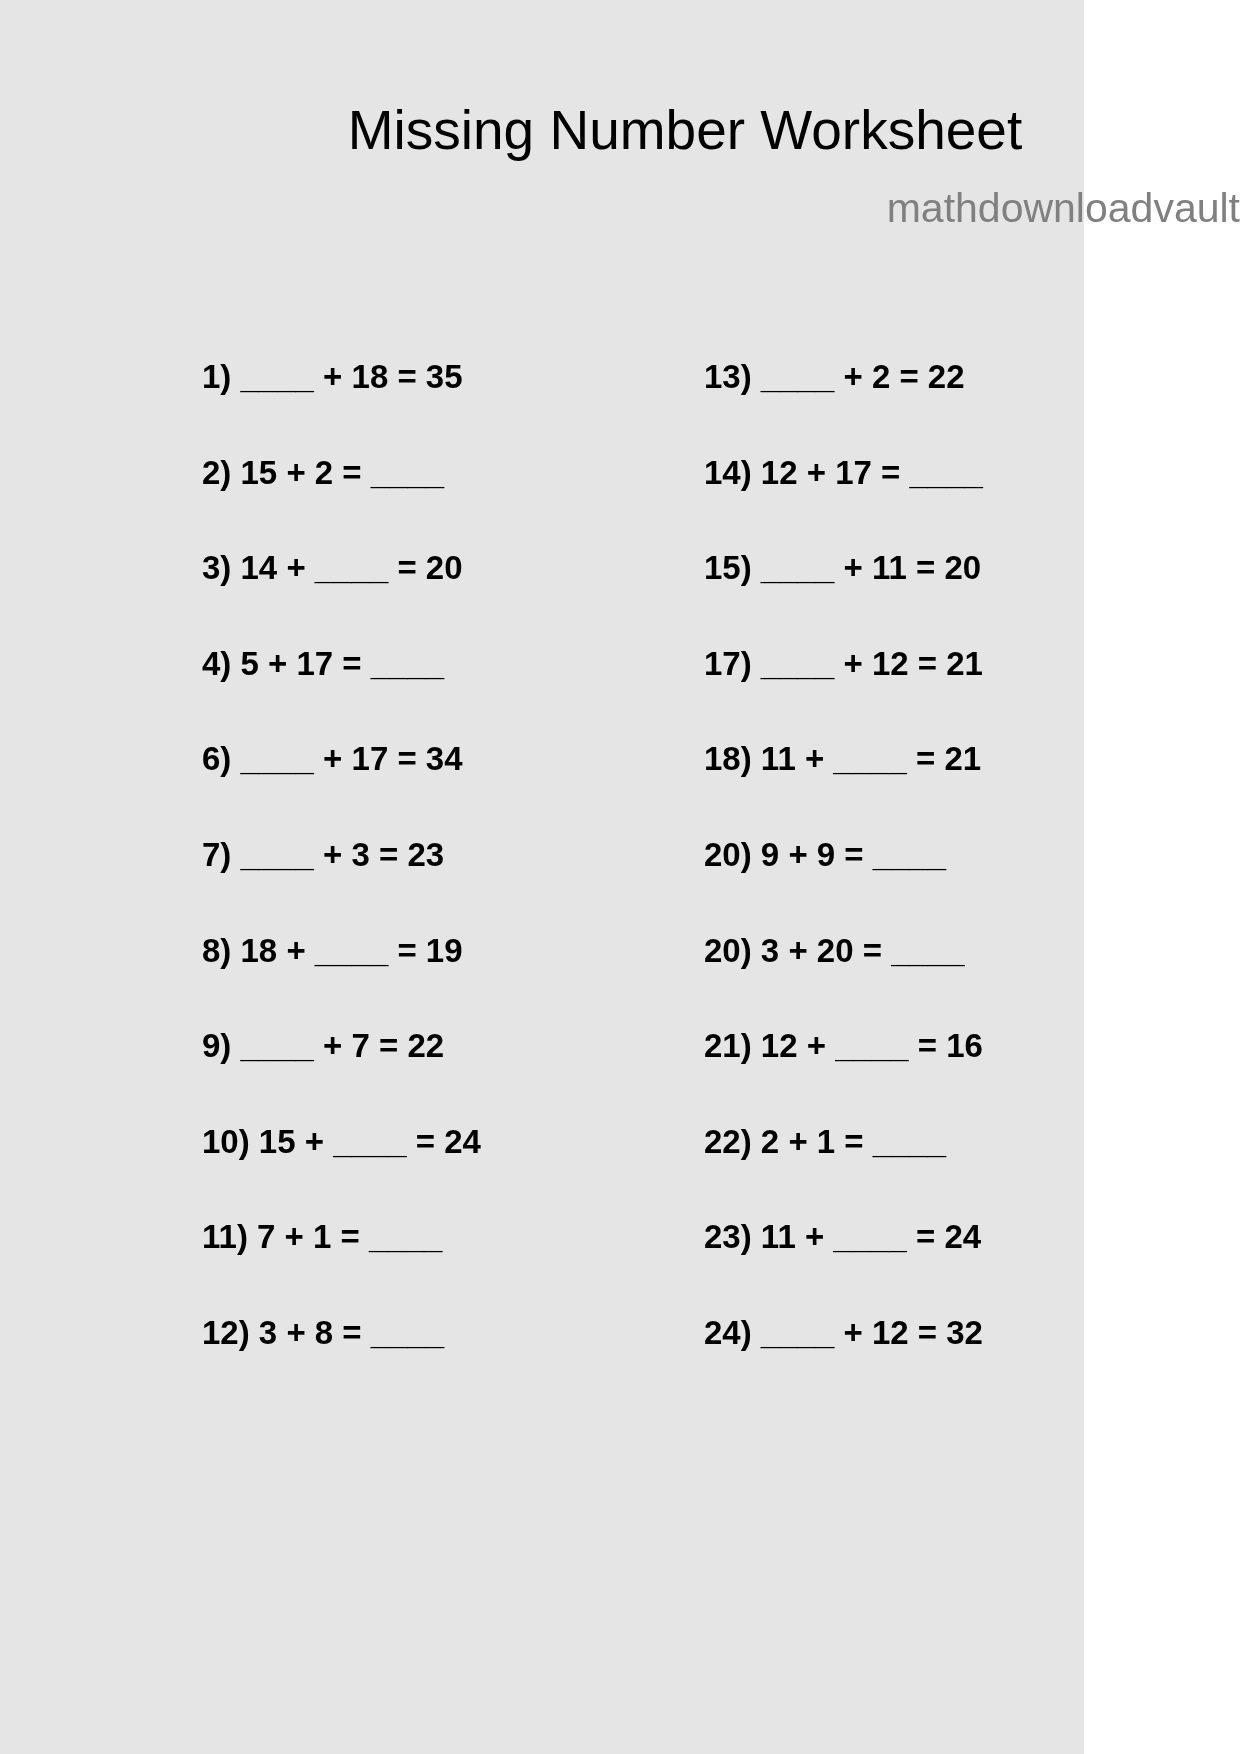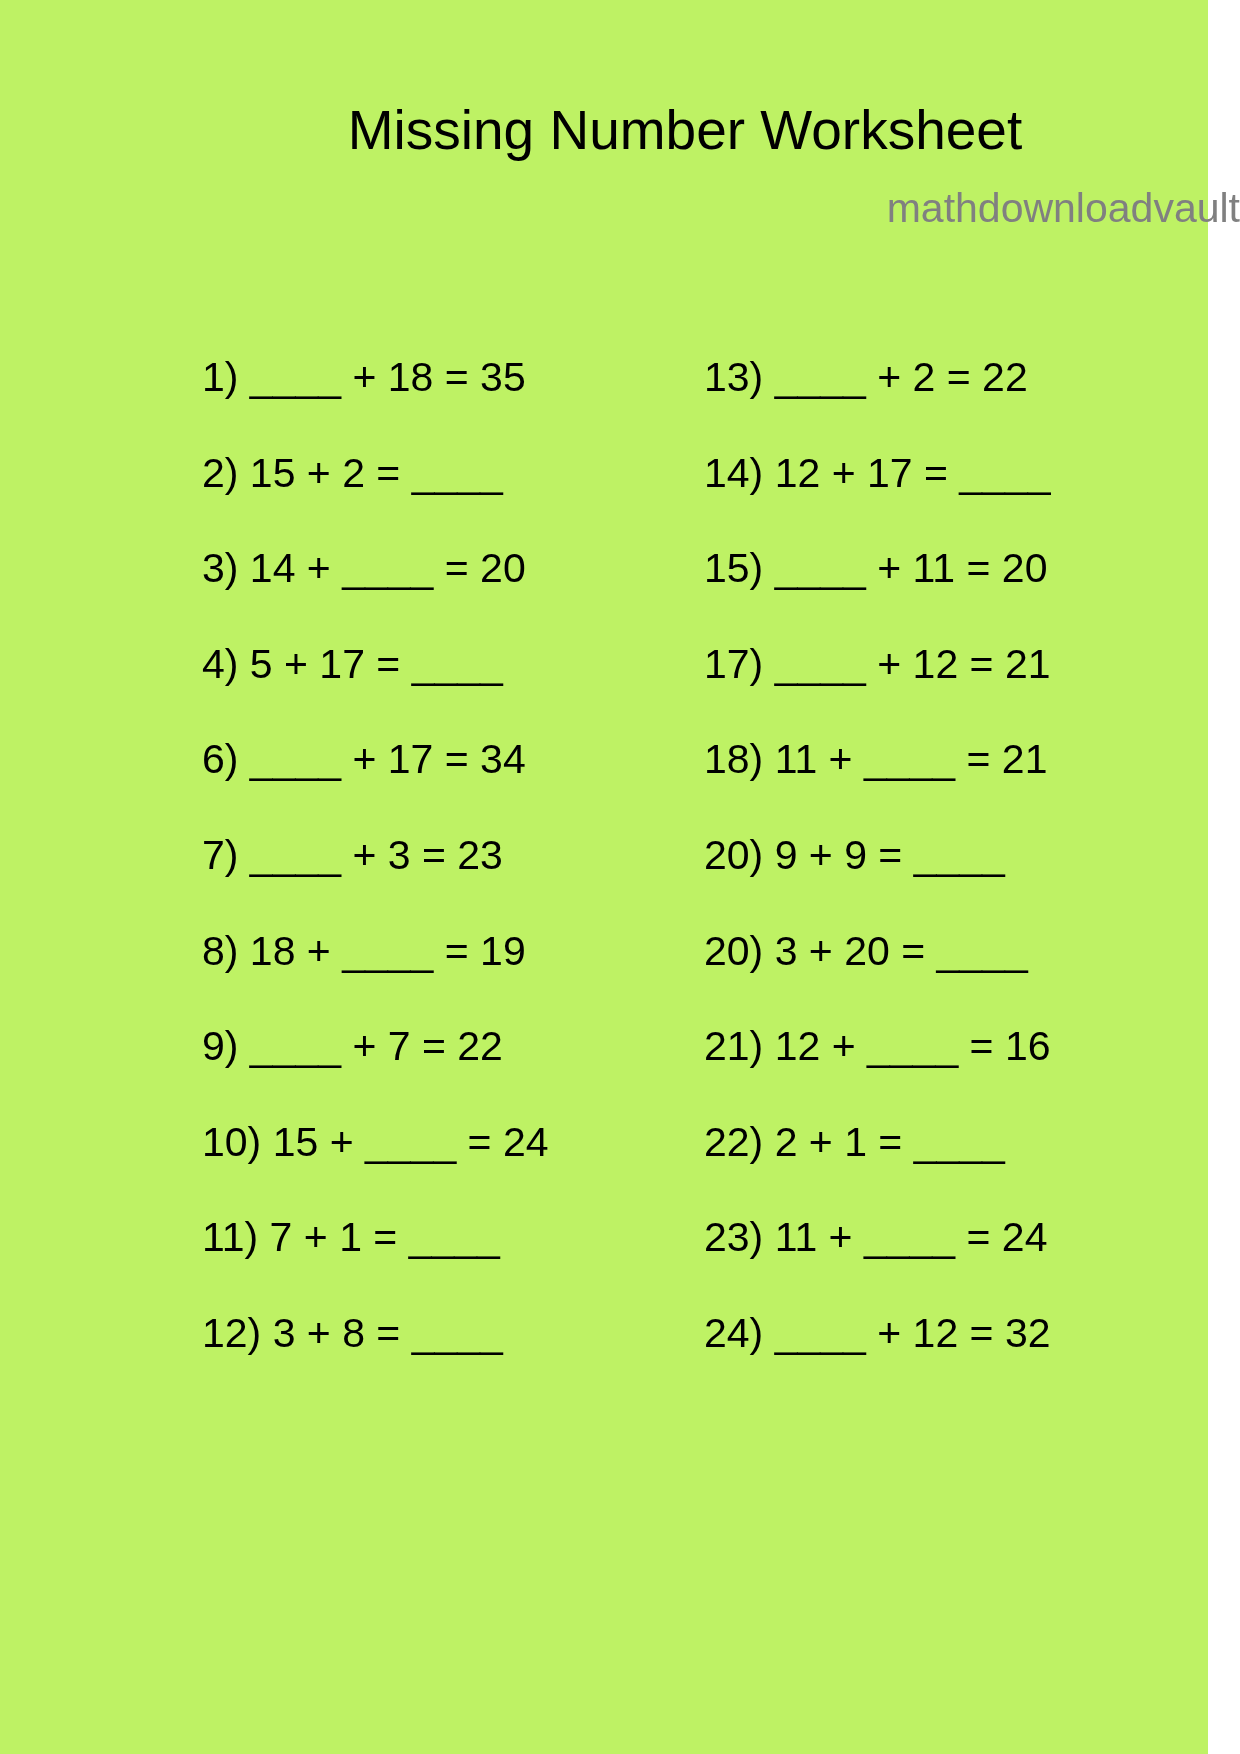--- a/index.html
+++ b/index.html
@@ -11,23 +11,23 @@
       width: 1240px;
       height: 1754px;
       position: relative;
       overflow: hidden;
       font-family: "Liberation Sans", sans-serif;
       color: #000000;
     }
     .page {
       position: absolute;
       left: 0; top: 0;
-      width: 1208px;
+      width: 1084px;
       height: 1754px;
-      background: #bef264;
+      background: #e5e5e5;
     }
     .title {
       position: absolute;
       left: 0;
       width: 1240px;
       top: 98px;
       text-align: center;
       padding-left: 130px;
       box-sizing: border-box;
       font-size: 55px;
@@ -49,24 +49,25 @@
       white-space: nowrap;
     }
     .column {
       position: absolute;
       top: 351px;
     }
     .column.left { left: 202px; }
     .column.right { left: 704px; }
     .problem {
       height: 95.6px;
-      font-size: 41px;
+      font-size: 33px;
       line-height: 52px;
       white-space: nowrap;
       color: #000000;
+      font-weight: bold;
     }
   </style>
 </head>
 <body>
 
 <div class="page">
   <div class="title">Missing Number Worksheet</div>
   <div class="subtitle">mathdownloadvault</div>
 
   <div class="column left">

